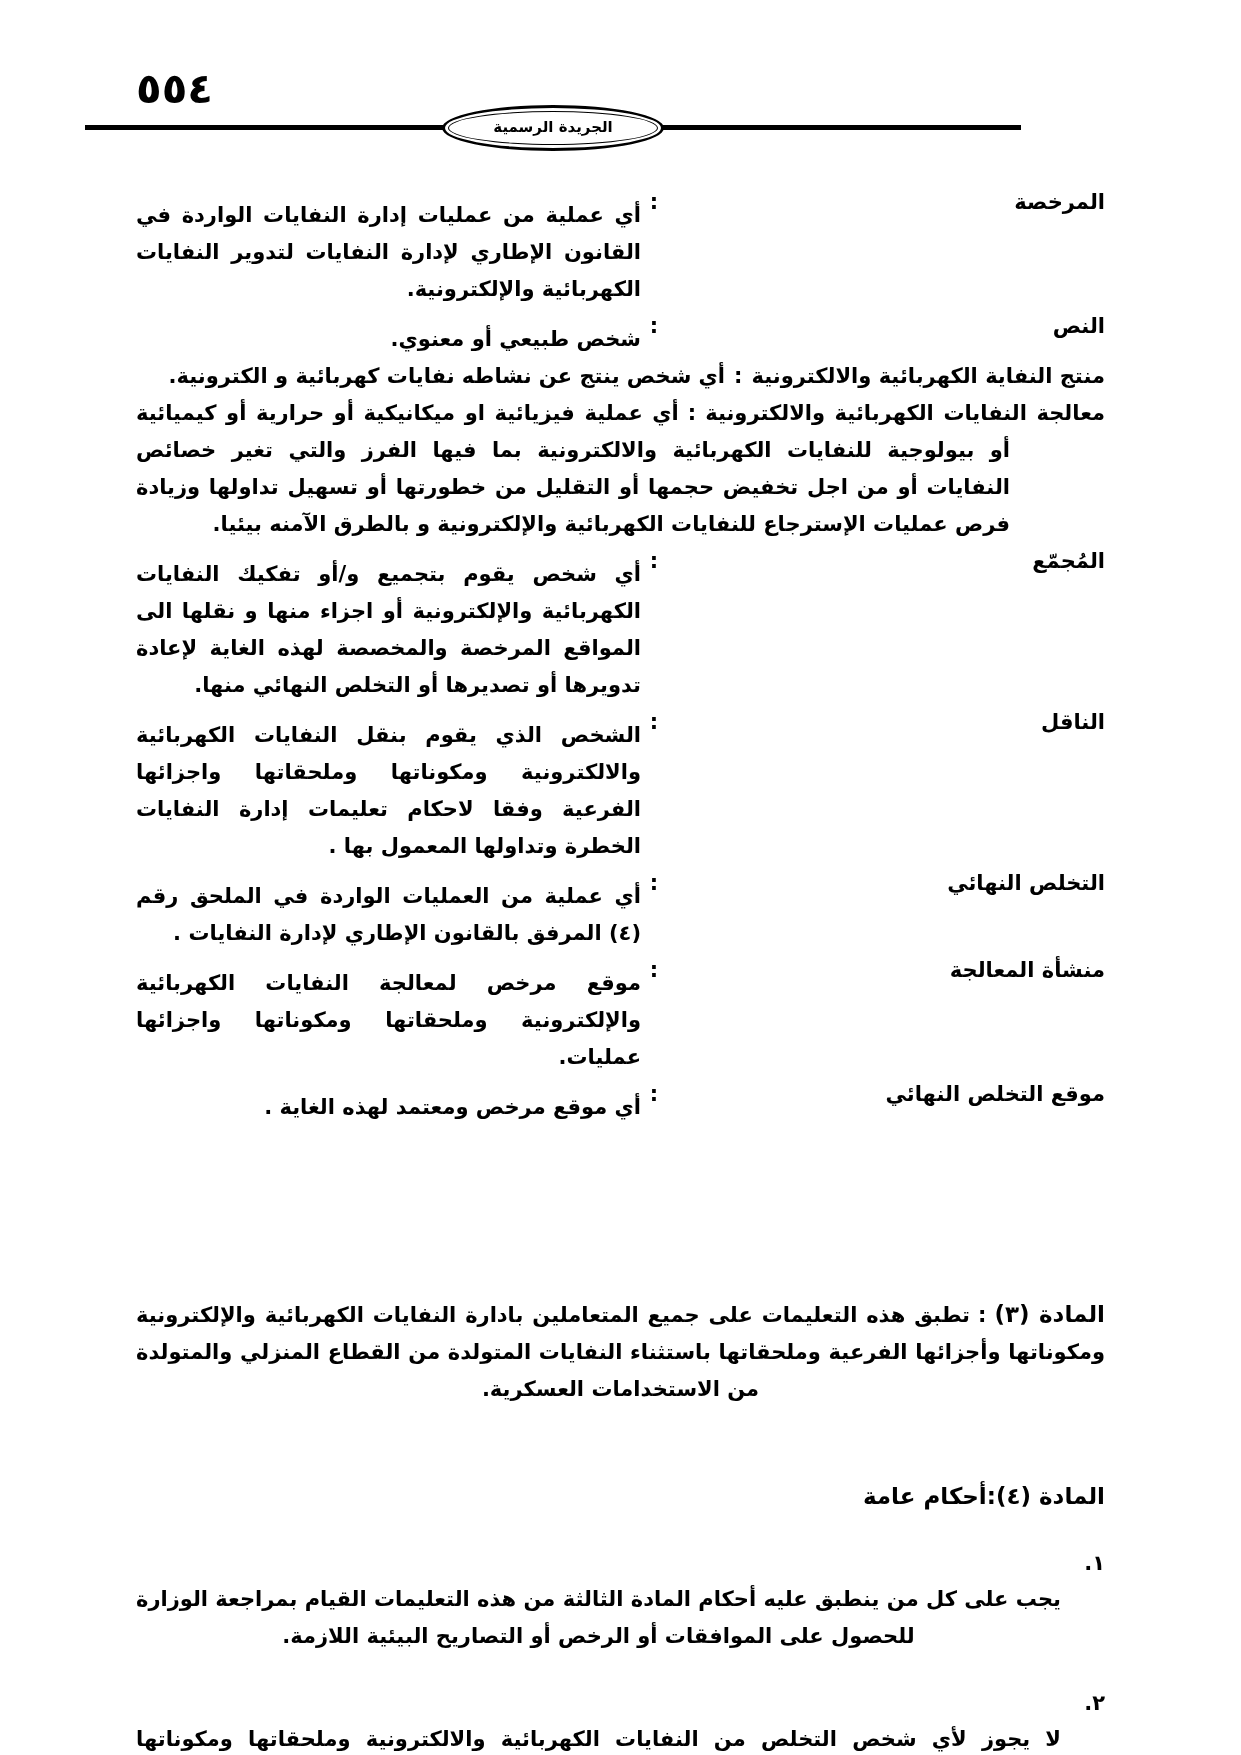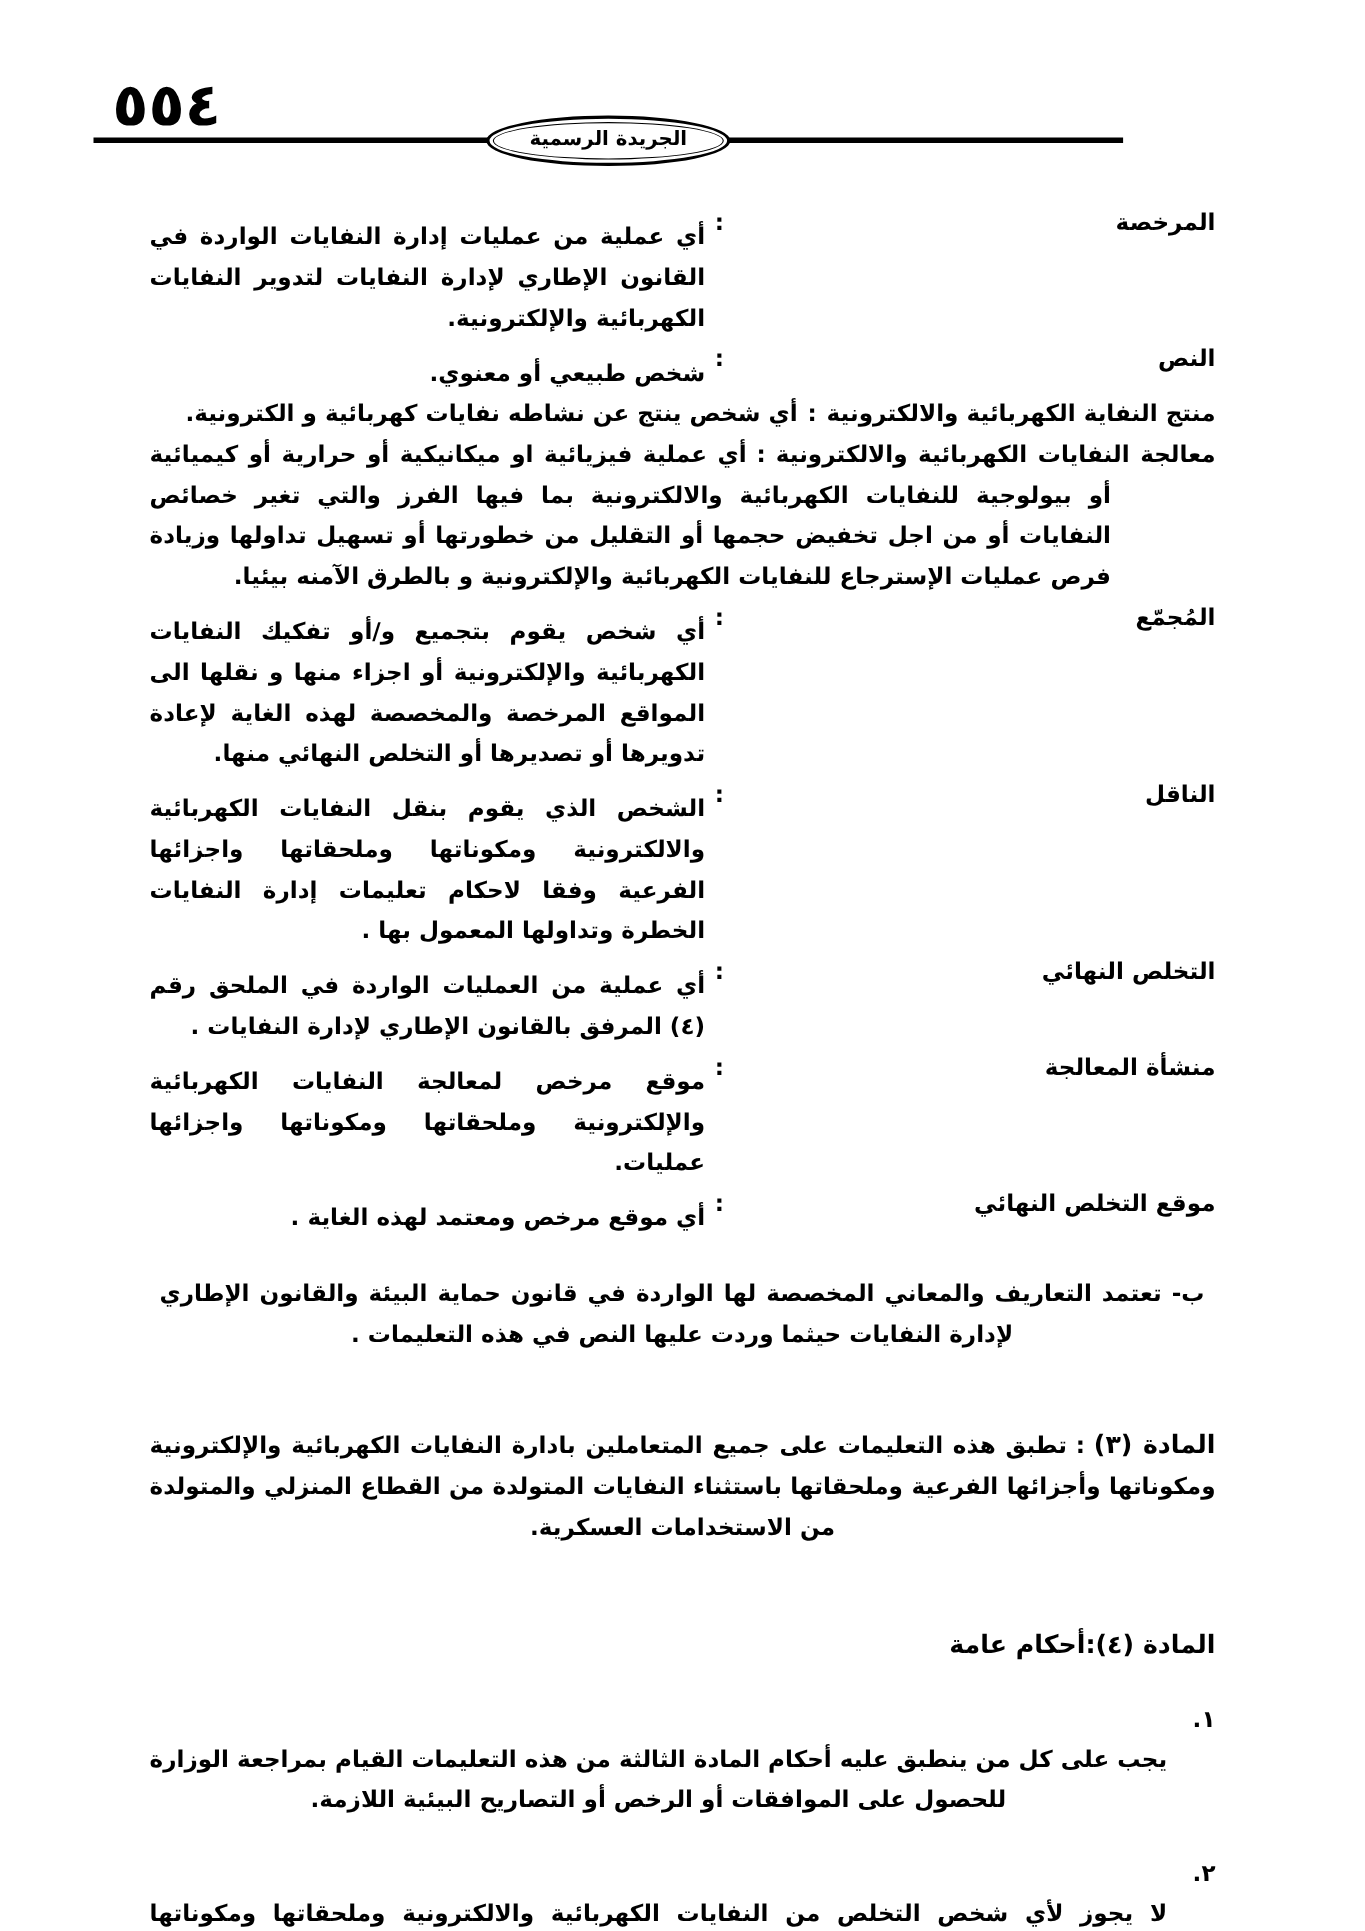--- a/index.html
+++ b/index.html
@@ -13,22 +13,22 @@
     font-family: "DejaVu Sans", sans-serif;
     font-weight: bold;
     color: #000000;
     overflow: hidden;
   }
 
   
   .page-number {
     position: absolute;
     top: 64px;
-    left: 102px;
-    font-size: 54px;
+    left: 136px;
+    font-size: 42px;
     letter-spacing: 2px;
     direction: ltr;
   }
   .header-rule {
     position: absolute;
     top: 125px;
     left: 85px;
     width: 936px;
     height: 5px;
     background: #000000;
@@ -49,21 +49,21 @@
   }
   .header-badge::before {
     content: "";
     position: absolute;
     inset: 3px;
     border: 1px solid #000000;
     border-radius: 50%;
     pointer-events: none;
   }
   .header-badge span {
-    font-size: 18px;
+    font-size: 15px;
     padding-bottom: 2px;
   }
 
   
   .section {
     position: absolute;
     right: 136px;
     width: 969px;
     font-size: 21px;
     line-height: 37px;
@@ -159,23 +159,20 @@
     </div>
 
     <div class="def-row">
       <div class="def-term">موقع التخلص النهائي</div>
       <div class="def-colon">:</div>
       <div class="def-text">أي موقع مرخص ومعتمد لهذه الغاية .</div>
     </div>
 
   </div>
 
-  <div class="section section-clause-b">
-    <p class="clause-b">ب- تعتمد التعاريف والمعاني المخصصة لها الواردة في قانون حماية البيئة والقانون الإطاري لإدارة النفايات حيثما وردت عليها النص في هذه التعليمات .</p>
-  </div>
 
   <div class="section section-article-3">
     <p class="article3">
       <span class="article-label">المادة (٣)</span><span class="article-sep">:</span><span>تطبق هذه التعليمات على جميع المتعاملين بادارة النفايات الكهربائية والإلكترونية ومكوناتها وأجزائها الفرعية وملحقاتها باستثناء النفايات المتولدة من القطاع المنزلي والمتولدة من الاستخدامات العسكرية.</span>
     </p>
   </div>
 
   <div class="section section-article-4">
     <div class="a4-heading">المادة (٤):أحكام عامة</div>
 

